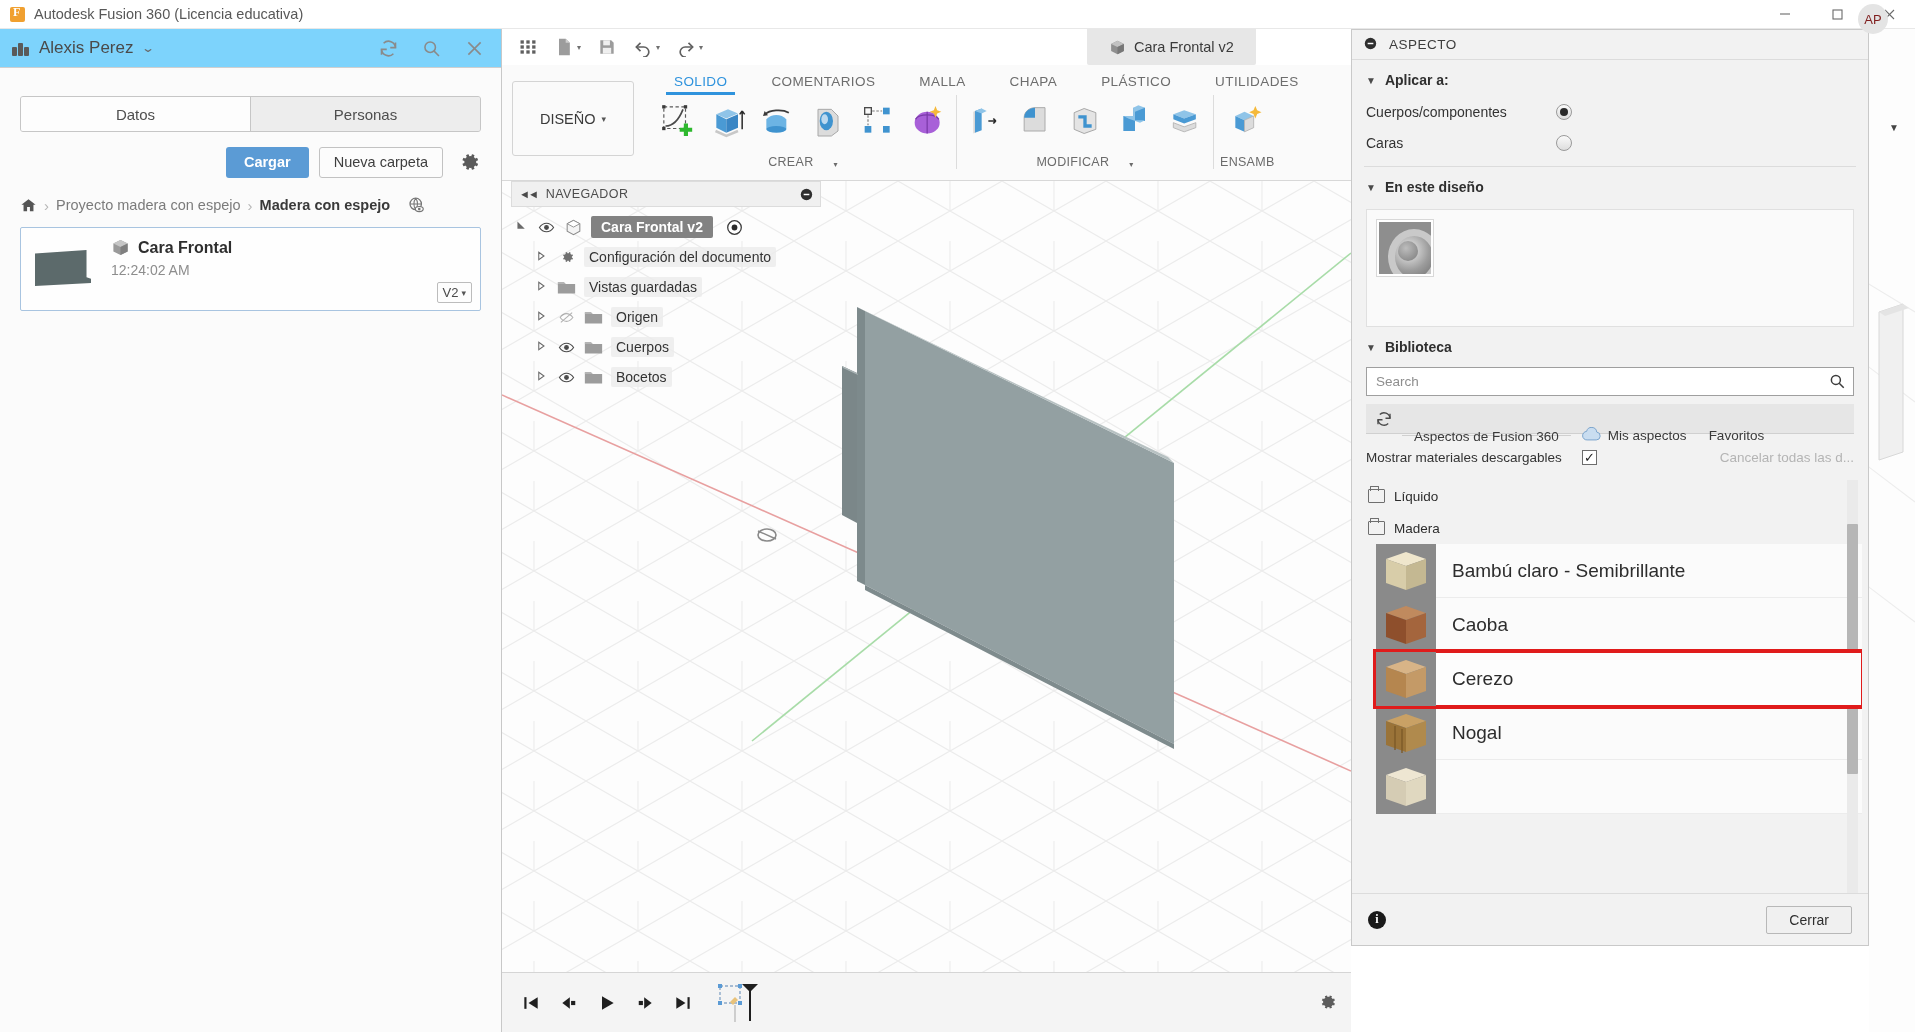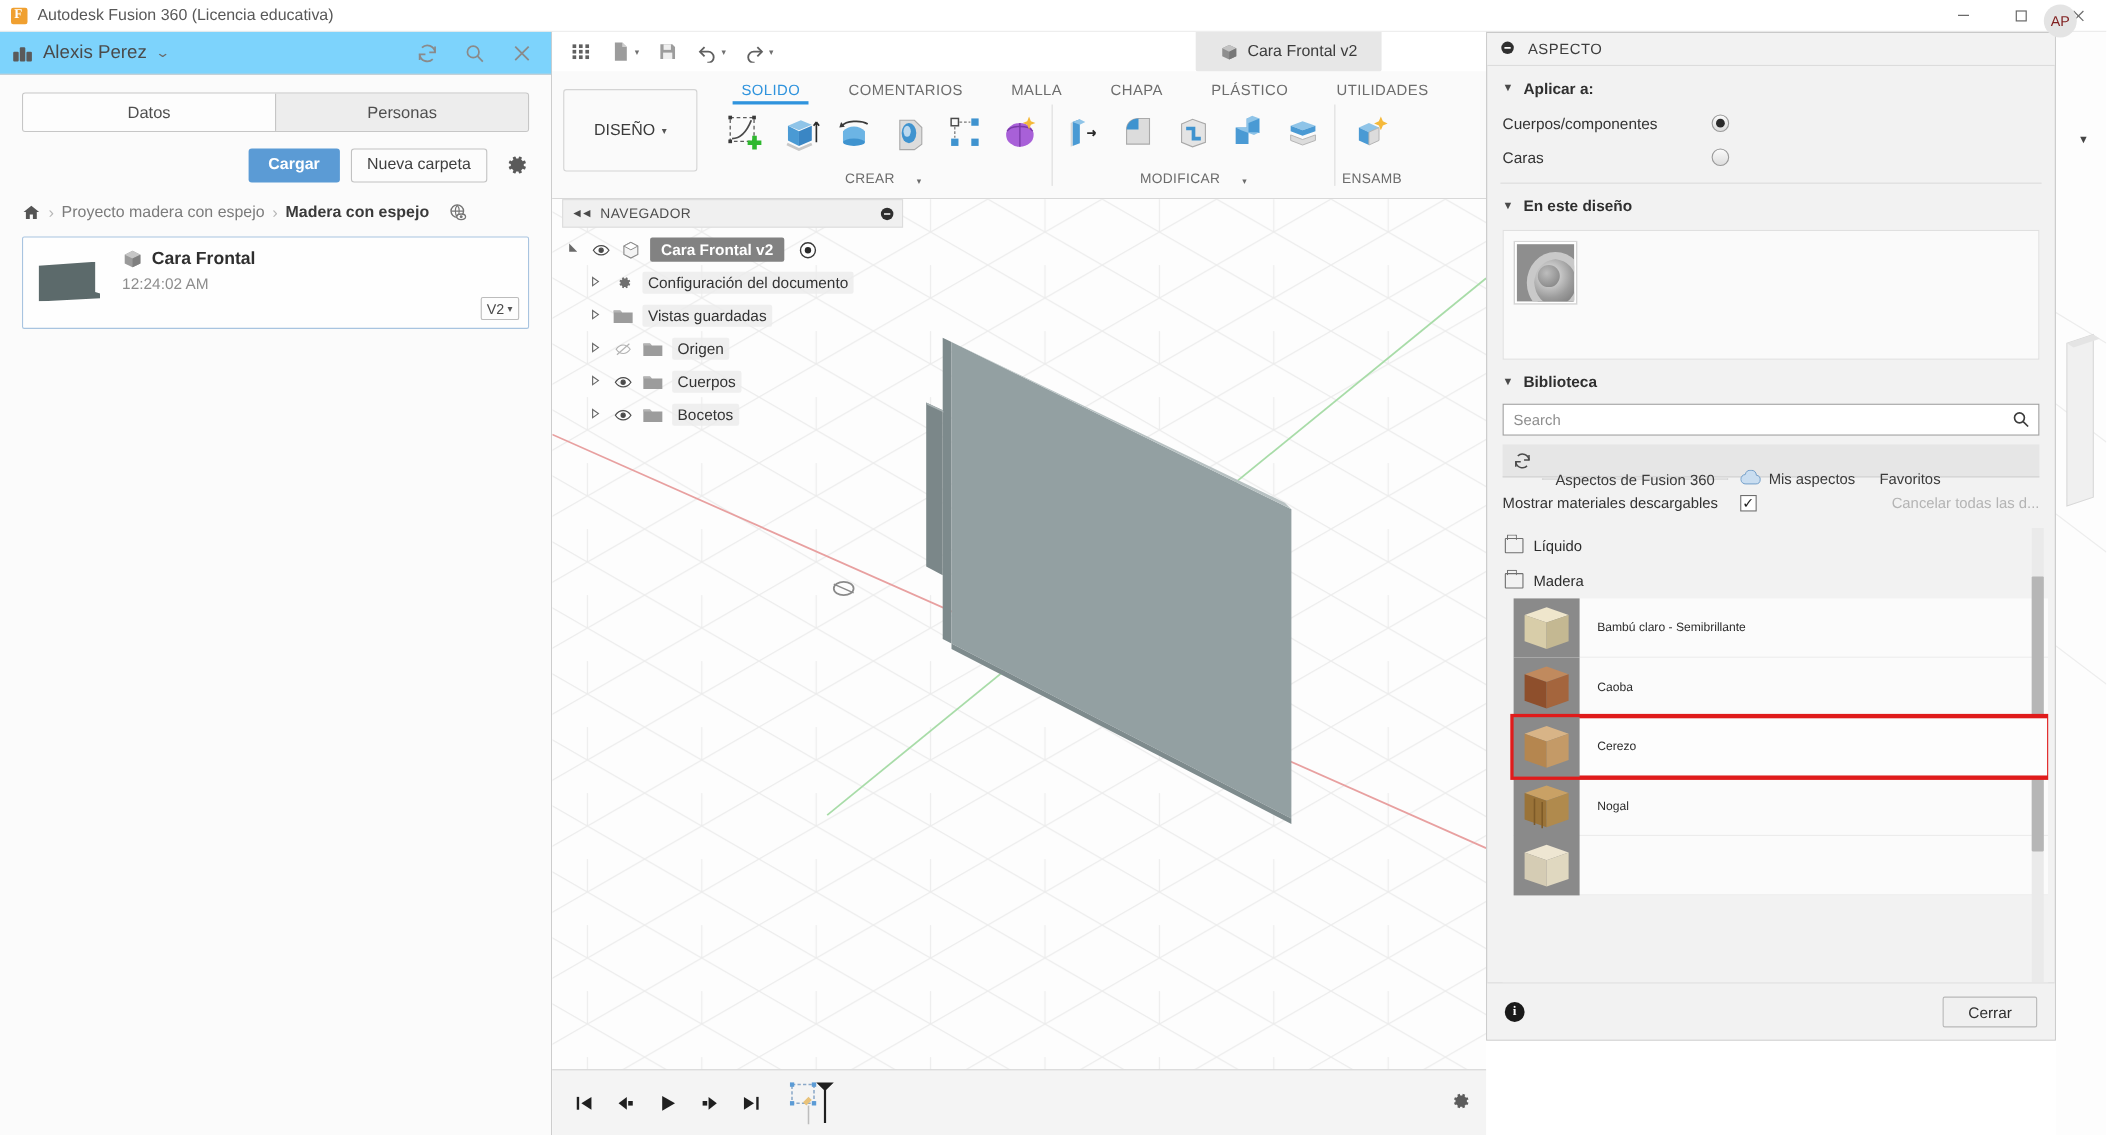--- a/index.html
+++ b/index.html
@@ -52,21 +52,21 @@
   .dp-users-icon i:nth-child(1) { height: 9px; }
   .dp-users-icon i:nth-child(2) { height: 13px; }
   .dp-users-icon i:nth-child(3) { height: 9px; }
   .dp-username { font-size: 17px; color: #4a4a4a; }
   .dp-caret {
     margin-left: 10px; font-size: 12px; color: #6a6a6a; transform: scaleX(1.4);
   }
   .dp-header-actions { margin-left: auto; display: flex; align-items: center; gap: 22px; padding-right: 16px; }
   .dp-ico { color: #8a8a8a; display: flex; align-items: center; }
 
-  .dp-body { padding: 0 20px; }
+  .dp-body { padding: 12px 20px; }
   .tab-row {
     display: flex; margin-top: 16px; height: 36px;
     border: 1px solid #c6c6c6; border-radius: 3px; overflow: hidden;
     background: #ededed;
   }
   .tab-row .tab {
     flex: 1; display: flex; align-items: center; justify-content: center;
     font-size: 15px; color: #4f4f4f; background: #ededed;
   }
   .tab-row .tab.active { background: #fdfdfd; }
@@ -346,21 +346,21 @@
     border-bottom: 1px solid #ececec; margin-left: 10px; position: relative;
   }
   .mat-row.highlighted {
     outline: 4px solid #e01b1b; outline-offset: -1px; z-index: 2; background: #fdfdfd;
   }
   .mat-thumb {
     width: 60px; height: 54px; flex: none; position: relative; overflow: hidden;
     background: #8a8a8a;
   }
   .mat-cube { position: absolute; left: 6px; top: 3px; width: 48px; height: 48px; }
-  .mat-name { padding-left: 16px; font-size: 11px; color: #2d2d2d; }
+  .mat-name { padding-left: 16px; font-size: 19px; color: #2d2d2d; }
   .mat-scrollbar {
     position: absolute; right: 4px; top: 0; width: 11px; bottom: 0;
     background: #eaeaea;
   }
   .mat-scrollthumb {
     position: absolute; right: 4px; top: 44px; width: 11px; height: 250px;
     background: #b6b6b6; border-radius: 1px;
   }
 
   .ap-footer {

